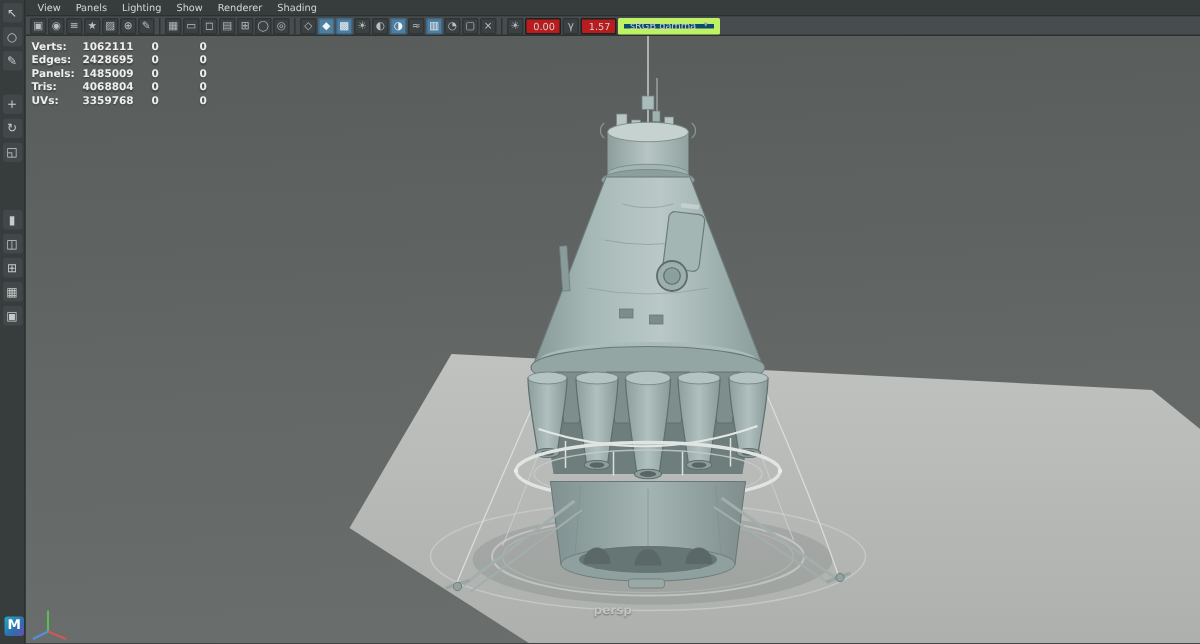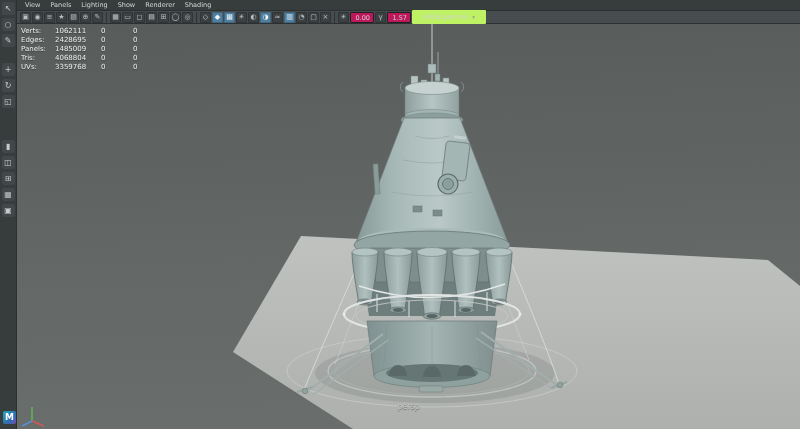--- a/index.html
+++ b/index.html
@@ -11,37 +11,37 @@
            display:flex;align-items:flex-start;padding-left:3px;border-bottom:1px solid #2c3031;box-sizing:border-box;}
   .menu-item{font-size:6.5px;color:#d4d7d6;padding:0 5px;line-height:11px;cursor:default;white-space:nowrap;}
 
   
   .toolbar{position:absolute;left:17px;top:11px;right:0;height:13px;background:#474d4e;
            display:flex;align-items:center;gap:1px;padding:0 3px;border-bottom:1px solid #2c3031;box-sizing:border-box;}
   .tool-icon{width:11px;height:11px;background:#3b4142;border:1px solid #2f3435;box-sizing:border-box;
              color:#b9c1c0;font-size:7px;line-height:9px;text-align:center;border-radius:1px;flex:0 0 auto;overflow:hidden;}
   .tool-icon.active{background:#4f7e9e;border-color:#3d6783;color:#eef5f9;}
   .tb-sep{width:1px;height:11px;background:#2e3334;margin:0 2px;flex:0 0 auto;}
-  .tb-field{height:11px;min-width:24px;background:#be185d;color:#cfd3d2;font-size:6.5px;line-height:11px;
+  .tb-field{height:11px;min-width:24px;background:#b91c1c;color:#cfd3d2;font-size:6.5px;line-height:11px;
             text-align:right;padding:0 3px;border:1px solid #1d2121;border-radius:1px;box-sizing:border-box;flex:0 0 auto;}
   .tb-select{height:11px;background:#0c4a6e;color:#cfd3d2;font-size:6.5px;line-height:11px;padding:0 4px;
-             border:7px solid #bef264;border-radius:1px;display:flex;gap:5px;align-items:center;box-sizing:border-box;flex:0 0 auto;}
+             border:4px solid #bef264;border-radius:1px;display:flex;gap:5px;align-items:center;box-sizing:border-box;flex:0 0 auto;}
   .tb-select .caret{font-size:5.5px;color:#9aa2a1;}
 
   
   .toolbox{position:absolute;left:0;top:0;bottom:0;width:17px;background:#373c3d;border-right:1px solid #2c3031;
            display:flex;flex-direction:column;align-items:center;padding-top:2px;gap:3px;box-sizing:border-box;z-index:5;}
   .tool-btn{width:13px;height:13px;background:#42484a;border-radius:2px;color:#c6cccb;font-size:8px;
             line-height:13px;text-align:center;flex:0 0 auto;overflow:hidden;}
   .tb-gap{height:26px;flex:0 0 auto;}
   .tb-gap-sm{height:10px;flex:0 0 auto;}
 
   
   .viewport{position:absolute;left:17px;top:24px;right:0;bottom:0;
-            background:linear-gradient(178deg,#585c5b 0%,#636766 55%,#6a6e6c 100%);overflow:hidden;}
+            background:linear-gradient(178deg,#585c5b 0%,#636766 55%,#6a6e6c 100%);overflow:hidden;font-weight:bold;}
   .scene-svg{position:absolute;left:0;top:0;}
 
   
   .hud{position:absolute;left:4px;top:3px;display:grid;grid-template-columns:34px 46px 32px 32px;
        grid-auto-rows:9px;font-size:7px;color:#eef0ef;text-shadow:0 1px 1px rgba(0,0,0,.35);}
   .hud span{white-space:nowrap;}
 
   .camera-label{position:absolute;left:50%;bottom:18px;transform:translateX(-50%);
                 font-size:8px;color:#c2c5c4;text-shadow:0 1px 1px rgba(0,0,0,.4);}
 

